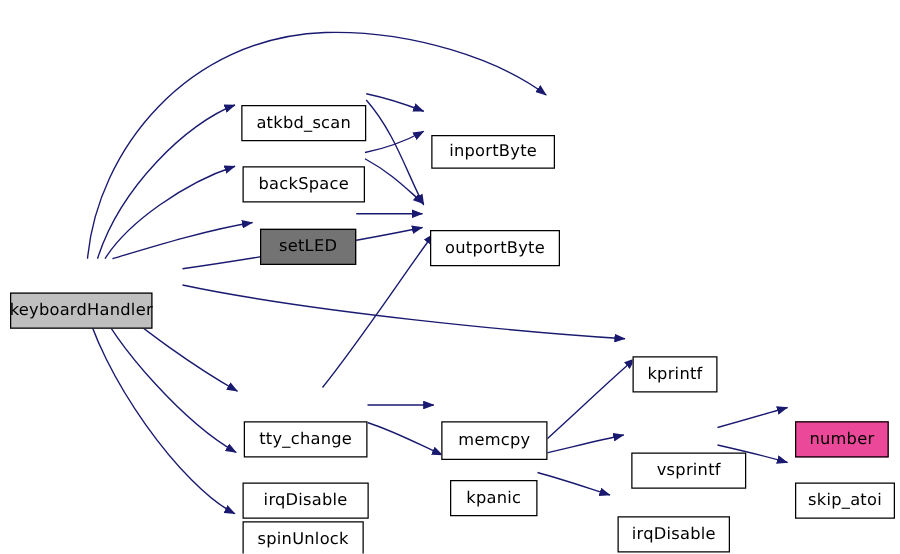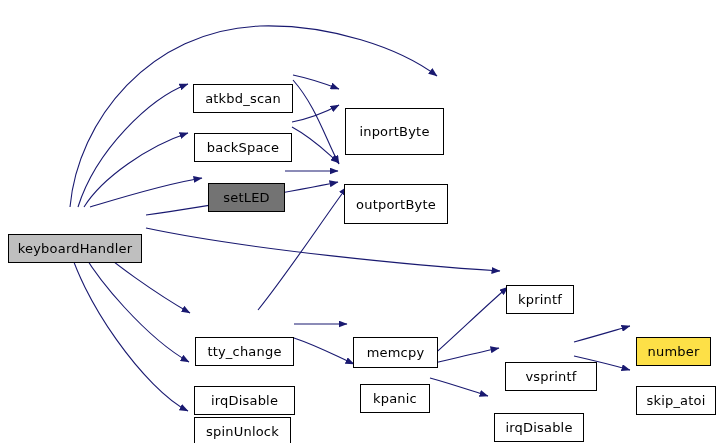--- a/index.html
+++ b/index.html
@@ -71,30 +71,30 @@
         <path d="M 258,310 C 290,270 326,215 347,187" fill="none" stroke="#191970" stroke-width="1.1" marker-end="url(#arrowhead)"></path>
         <path d="M 294,338 C 318,346 336,356 354,364" fill="none" stroke="#191970" stroke-width="1.1" marker-end="url(#arrowhead)"></path>
         <path d="M 430,358 C 456,335 490,302 508,287" fill="none" stroke="#191970" stroke-width="1.1" marker-end="url(#arrowhead)"></path>
         <path d="M 430,364 C 456,358 480,352 499,348" fill="none" stroke="#191970" stroke-width="1.1" marker-end="url(#arrowhead)"></path>
         <path d="M 430,378 C 452,384 472,391 488,396" fill="none" stroke="#191970" stroke-width="1.1" marker-end="url(#arrowhead)"></path>
         <path d="M 574,342 C 596,336 616,330 630,326" fill="none" stroke="#191970" stroke-width="1.1" marker-end="url(#arrowhead)"></path>
         <path d="M 574,356 C 596,361 616,366 630,370" fill="none" stroke="#191970" stroke-width="1.1" marker-end="url(#arrowhead)"></path>
       </g>
   </svg>
   <div id="nodes">
-      <div class="node root" style="left: 8px; top: 207px; width: 134px; height: 29px; background: rgb(191, 191, 191); border-color: rgb(0, 0, 0); color: rgb(0, 0, 0);">keyboardHandler</div>
+      <div class="node root" style="left: 8px; top: 207px; width: 114px; height: 29px; background: rgb(191, 191, 191); border-color: rgb(0, 0, 0); color: rgb(0, 0, 0);">keyboardHandler</div>
       <div class="node" style="left: 193px; top: 57px; width: 100px; height: 29px; background: rgb(255, 255, 255); border-color: rgb(0, 0, 0); color: rgb(0, 0, 0);">atkbd_scan</div>
       <div class="node" style="left: 194px; top: 106px; width: 98px; height: 29px; background: rgb(255, 255, 255); border-color: rgb(0, 0, 0); color: rgb(0, 0, 0);">backSpace</div>
       <div class="node" style="left: 208px; top: 156px; width: 77px; height: 29px; background: #737373; border-color: rgb(0, 0, 0); color: rgb(0, 0, 0);">setLED</div>
-      <div class="node" style="left: 345px; top: 81px; width: 99px; height: 47px; background: rgb(255, 255, 255); border-color: rgb(0, 0, 0); color: rgb(0, 0, 0);">inportByte</div>
-      <div class="node" style="left: 344px; top: 157px; width: 104px; height: 40px; background: rgb(255, 255, 255); border-color: rgb(0, 0, 0); color: rgb(0, 0, 0);">outportByte</div>
+      <div class="node" style="left: 345px; top: 81px; width: 99px; height: 27px; background: rgb(255, 255, 255); border-color: rgb(0, 0, 0); color: rgb(0, 0, 0);">inportByte</div>
+      <div class="node" style="left: 344px; top: 157px; width: 104px; height: 29px; background: rgb(255, 255, 255); border-color: rgb(0, 0, 0); color: rgb(0, 0, 0);">outportByte</div>
       <div class="node" style="left: 506px; top: 258px; width: 68px; height: 29px; background: rgb(255, 255, 255); border-color: rgb(0, 0, 0); color: rgb(0, 0, 0);">kprintf</div>
       <div class="node" style="left: 195px; top: 310px; width: 99px; height: 29px; background: rgb(255, 255, 255); border-color: rgb(0, 0, 0); color: rgb(0, 0, 0);">tty_change</div>
       <div class="node" style="left: 353px; top: 310px; width: 85px; height: 31px; background: rgb(255, 255, 255); border-color: rgb(0, 0, 0); color: rgb(0, 0, 0);">memcpy</div>
       <div class="node" style="left: 194px; top: 359px; width: 101px; height: 29px; background: rgb(255, 255, 255); border-color: rgb(0, 0, 0); color: rgb(0, 0, 0);">irqDisable</div>
       <div class="node" style="left: 194px; top: 390px; width: 97px; height: 29px; background: rgb(255, 255, 255); border-color: rgb(0, 0, 0); color: rgb(0, 0, 0);">spinUnlock</div>
       <div class="node" style="left: 360px; top: 357px; width: 70px; height: 29px; background: rgb(255, 255, 255); border-color: rgb(0, 0, 0); color: rgb(0, 0, 0);">kpanic</div>
       <div class="node" style="left: 505px; top: 335px; width: 92px; height: 29px; background: rgb(255, 255, 255); border-color: rgb(0, 0, 0); color: rgb(0, 0, 0);">vsprintf</div>
       <div class="node" style="left: 494px; top: 386px; width: 90px; height: 29px; background: rgb(255, 255, 255); border-color: rgb(0, 0, 0); color: rgb(0, 0, 0);">irqDisable</div>
-      <div class="node" style="left: 636px; top: 310px; width: 75px; height: 29px; background: #fde047; border-color: rgb(0, 0, 0); color: rgb(0, 0, 0);">number</div>
+      <div class="node" style="left: 636px; top: 310px; width: 75px; height: 29px; background: #ec4899; border-color: rgb(0, 0, 0); color: rgb(0, 0, 0);">number</div>
       <div class="node" style="left: 636px; top: 359px; width: 80px; height: 29px; background: rgb(255, 255, 255); border-color: rgb(0, 0, 0); color: rgb(0, 0, 0);">skip_atoi</div>
     </div>
 </div>
 
 </body></html>

